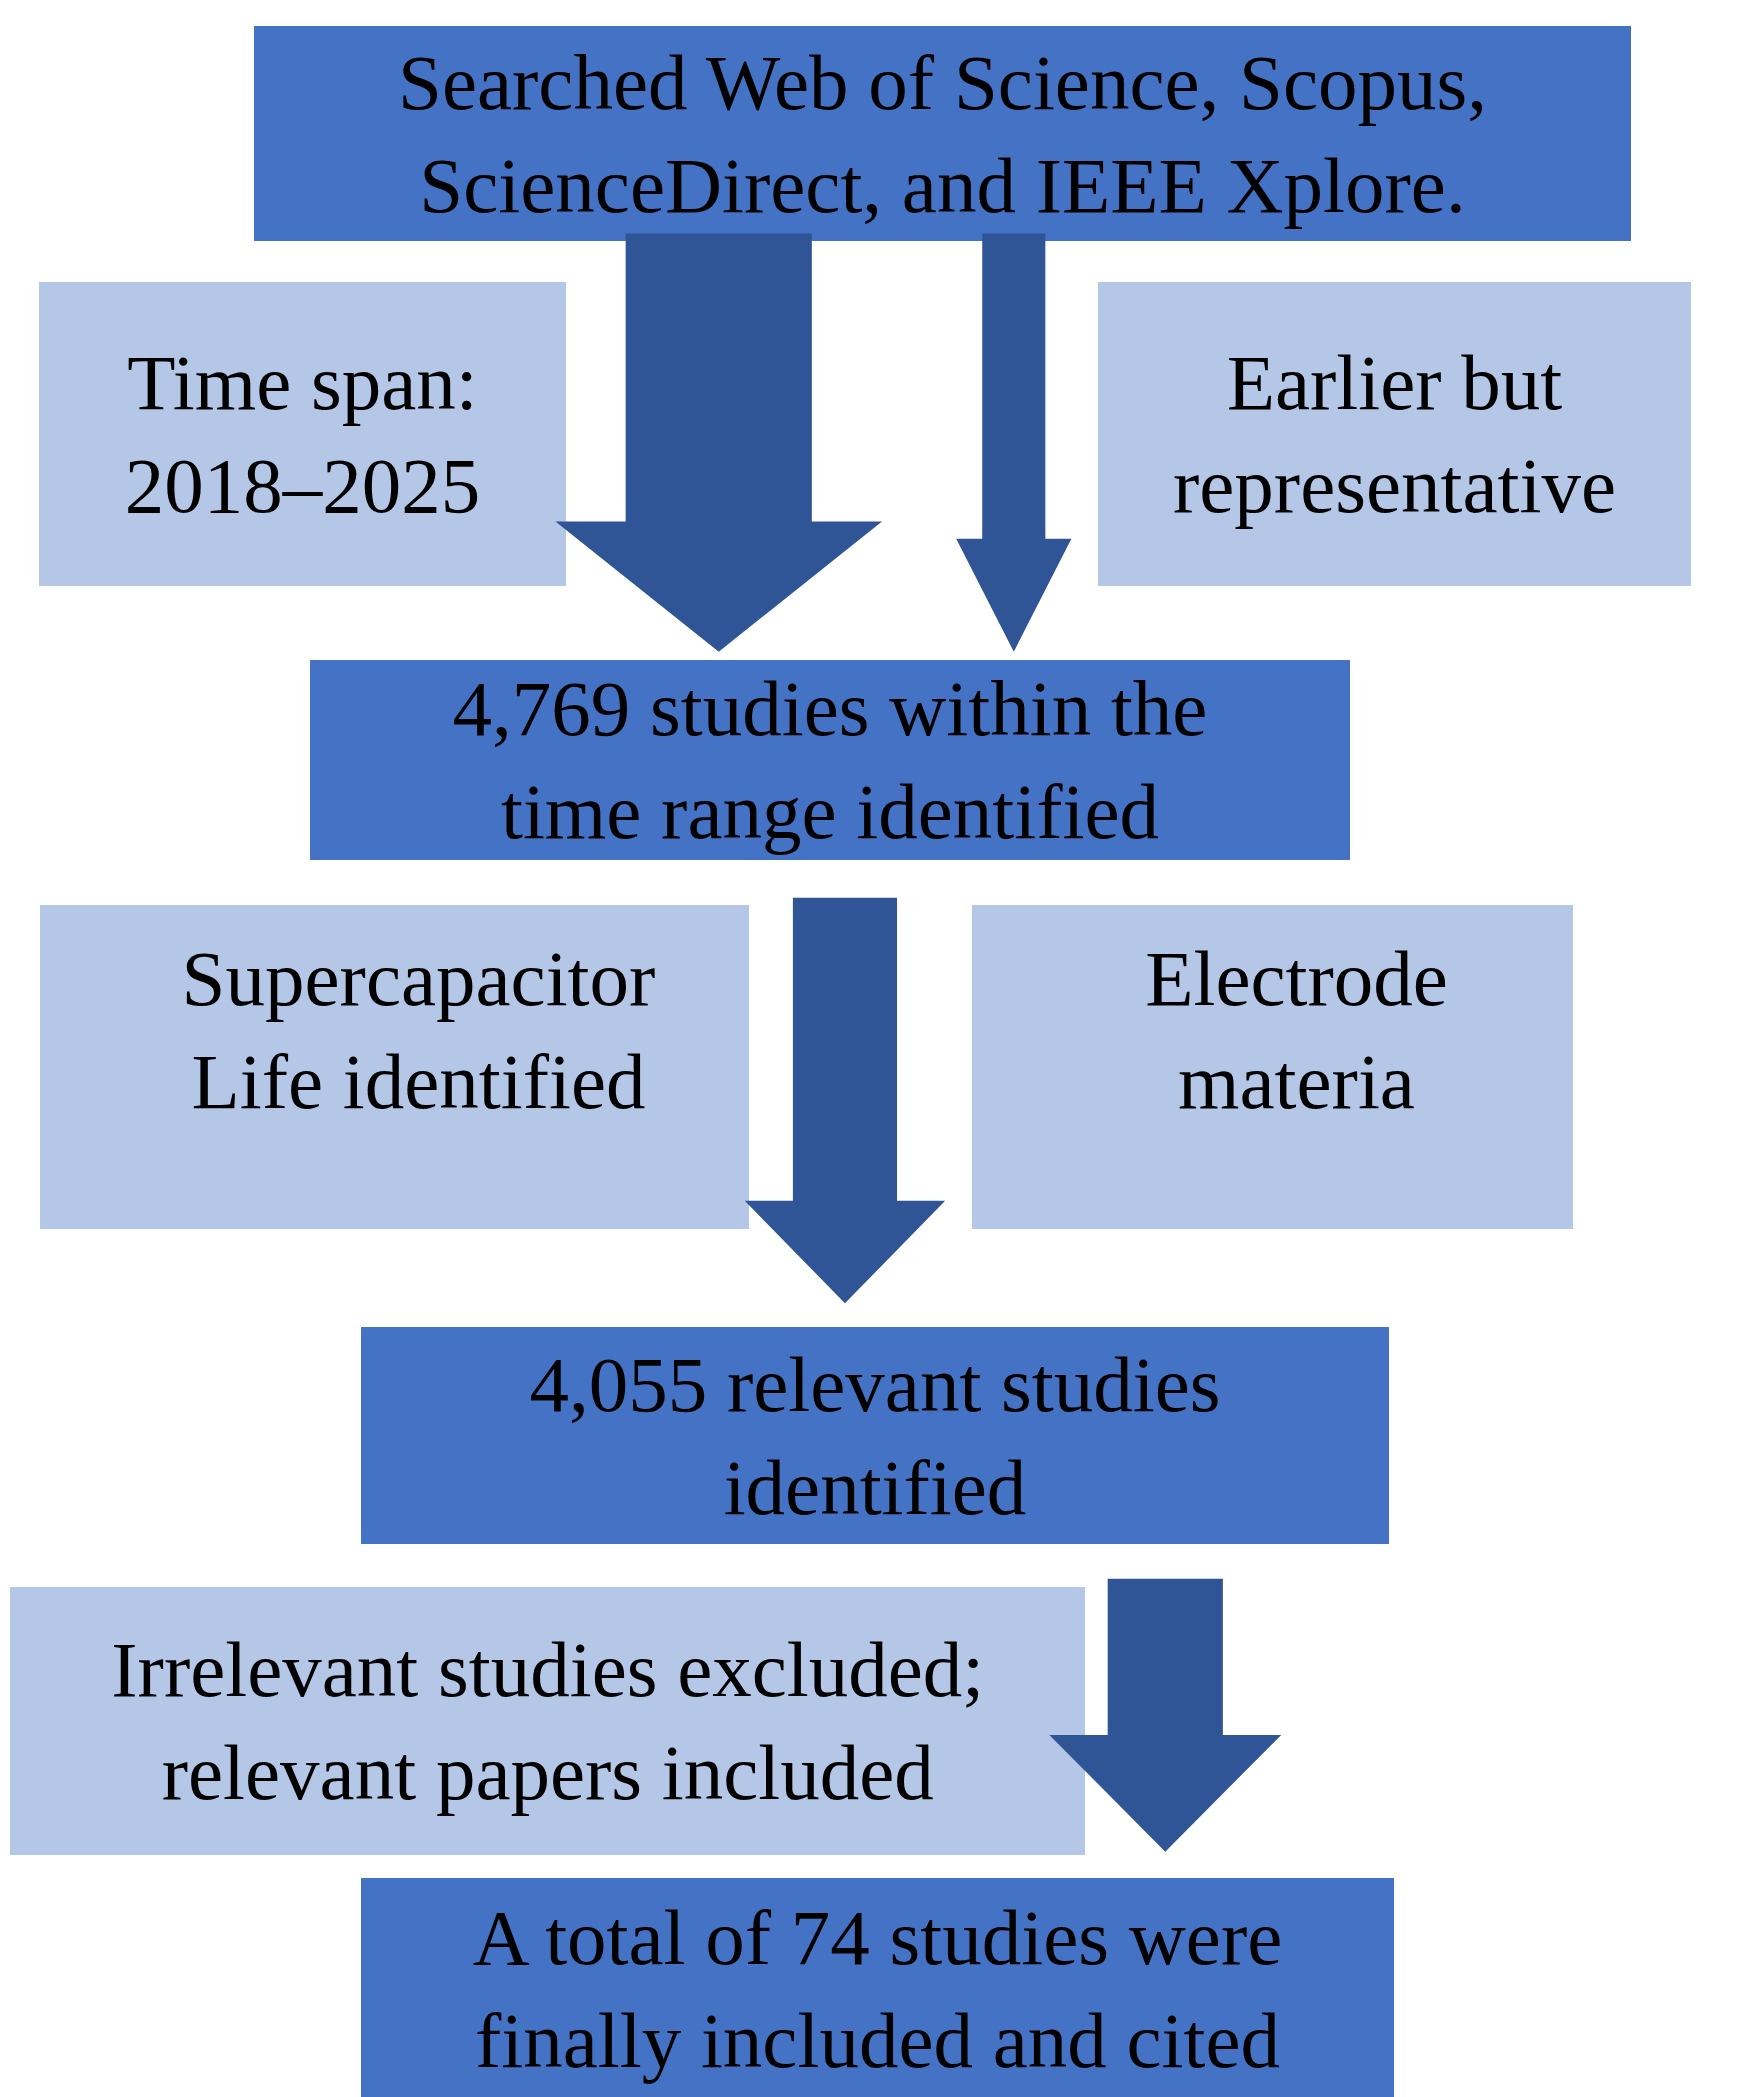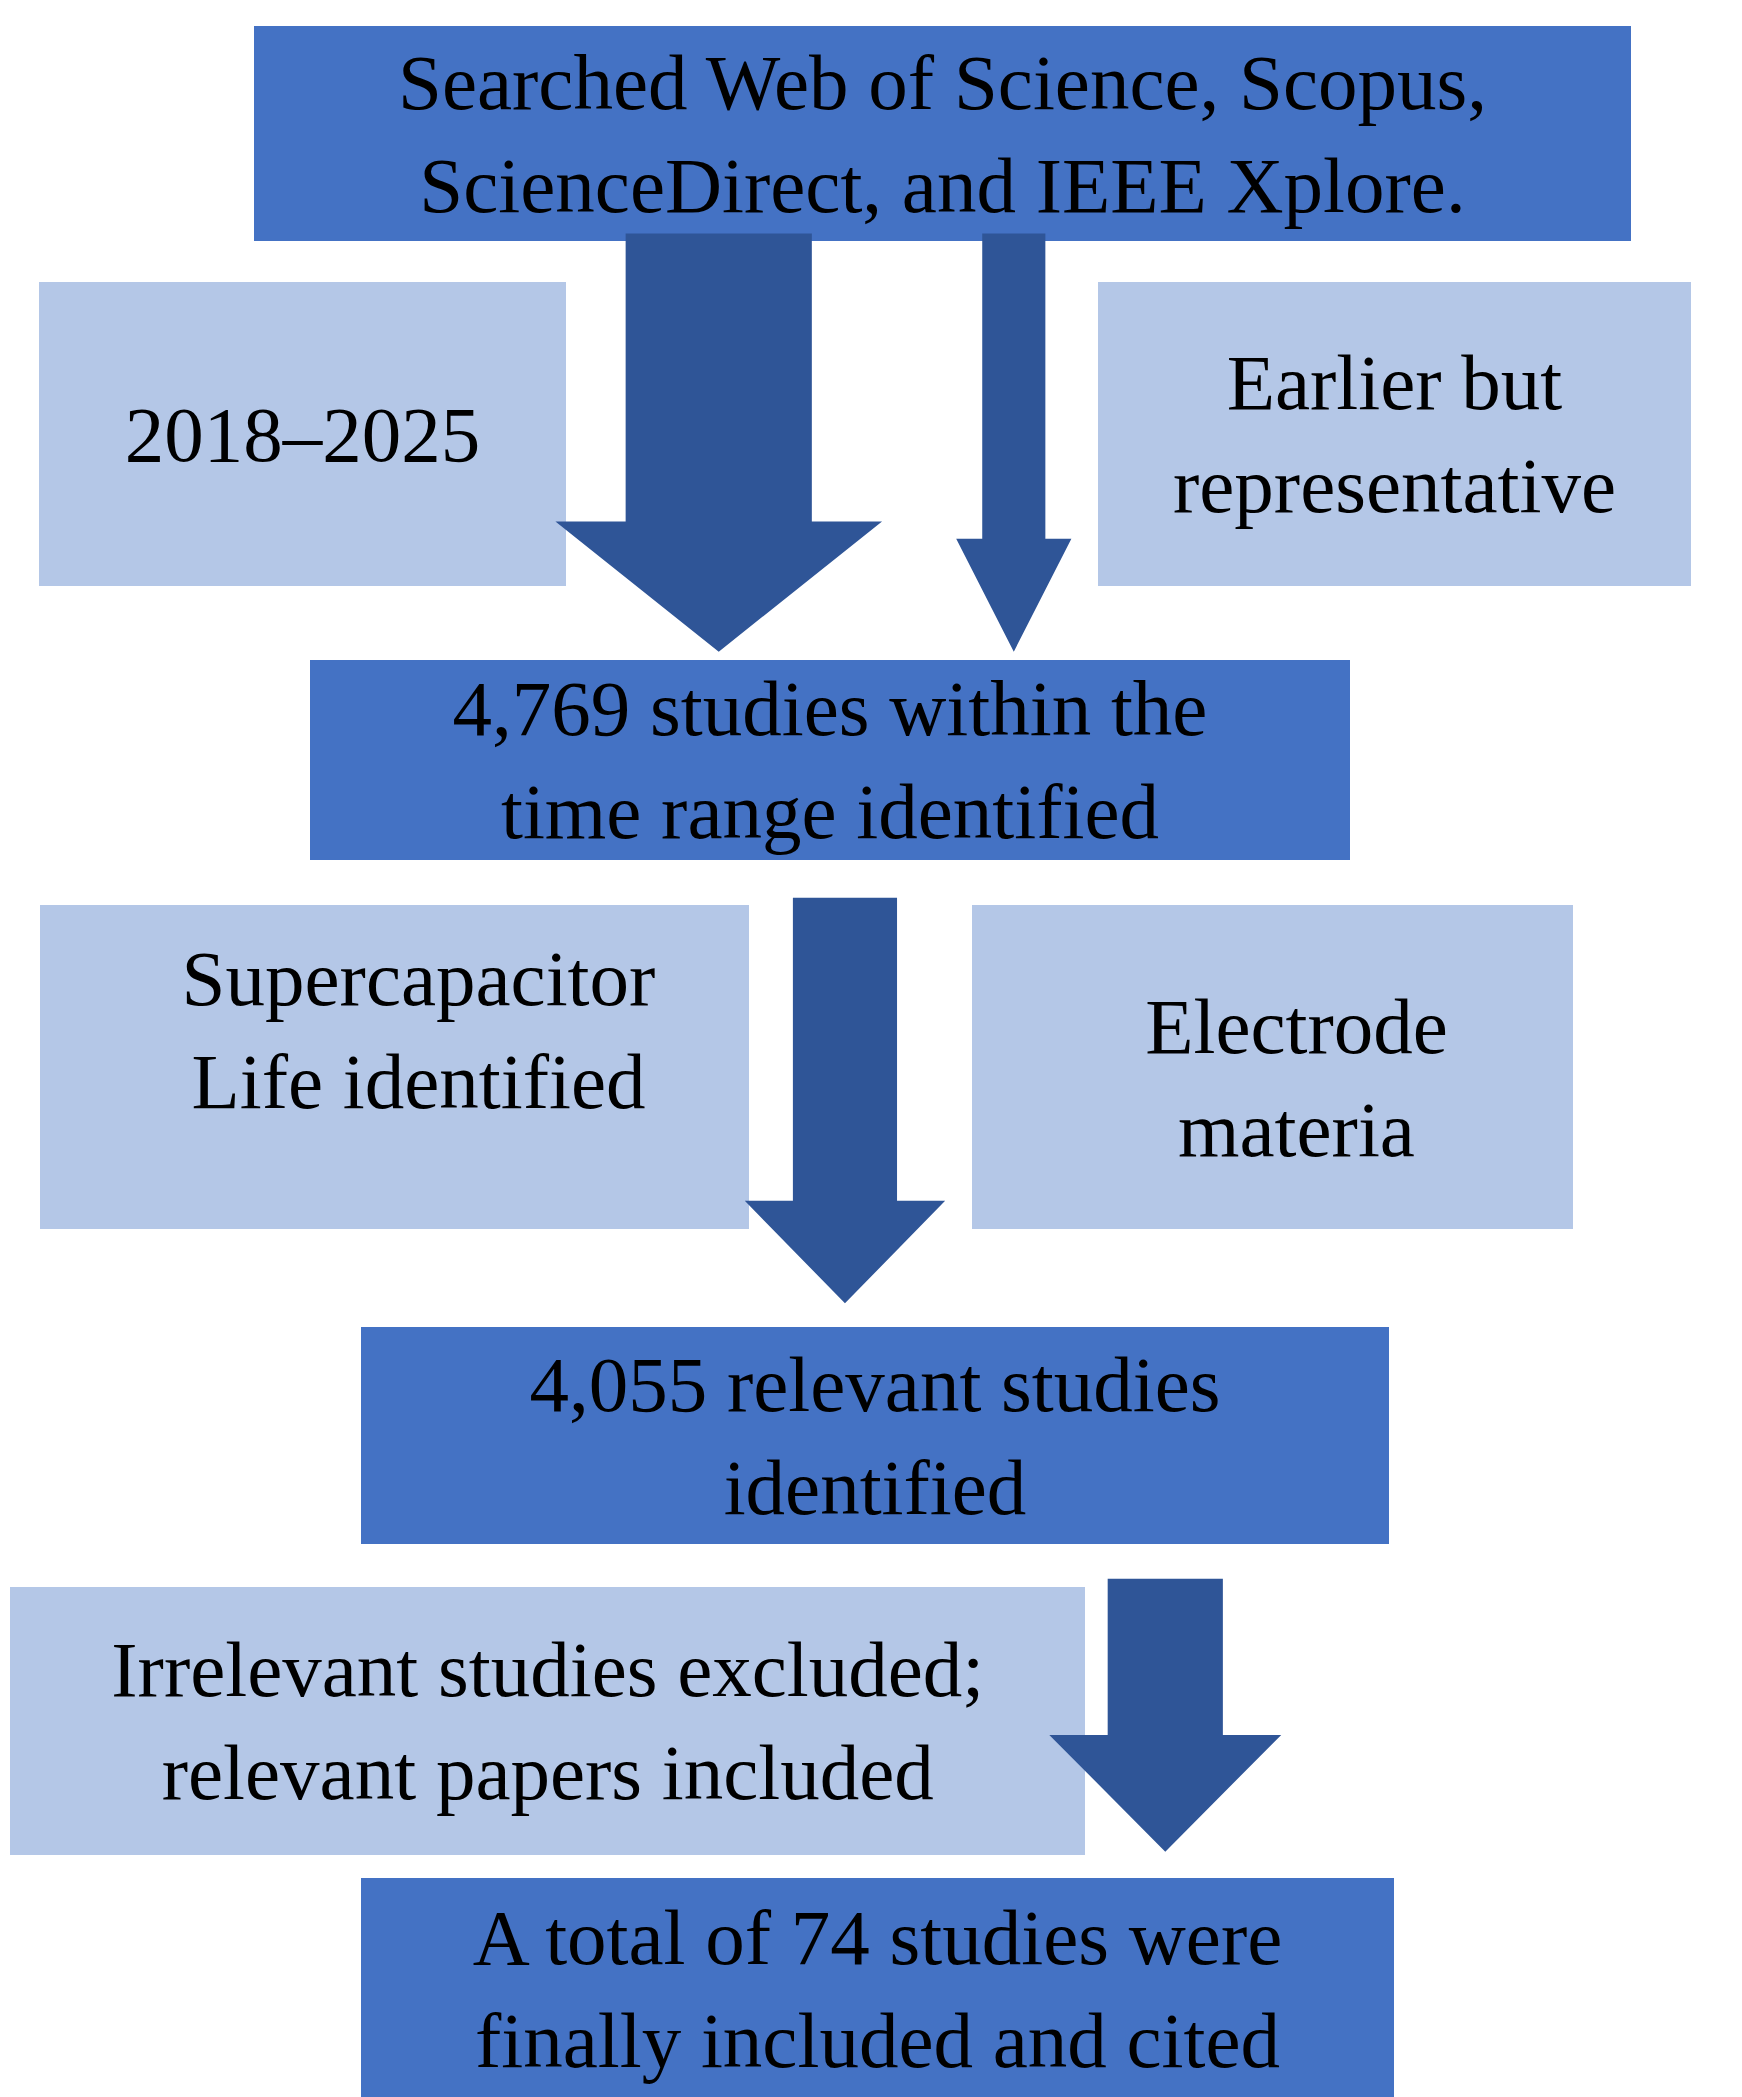--- a/index.html
+++ b/index.html
@@ -40,39 +40,40 @@
 <body>
 
 <div id="canvas">
 
   <div class="box dark-box" style="left:254px; top:19px; width:1377px; height:215px;">
     <span class="line">Searched Web of Science, Scopus,</span>
     <span class="line">ScienceDirect, and IEEE Xplore.</span>
   </div>
 
   <div class="box light-box" style="left:39px; top:275px; width:527px; height:304px;">
+    <span class="line">Time span:</span>
     <span class="line">2018–2025</span>
   </div>
 
   <div class="box light-box" style="left:1098px; top:275px; width:593px; height:304px;">
     <span class="line">Earlier but</span>
     <span class="line">representative</span>
   </div>
 
   <div class="box dark-box" style="left:310px; top:653px; width:1040px; height:200px;">
     <span class="line">4,769 studies within the</span>
     <span class="line">time range identified</span>
   </div>
 
   <div class="box light-box top-aligned" style="left:40px; top:898px; width:709px; height:324px;">
     <span class="line">Supercapacitor</span>
     <span class="line">Life identified</span>
   </div>
 
-  <div class="box light-box top-aligned" style="left:972px; top:898px; width:601px; height:324px;justify-content:center;">
+  <div class="box light-box top-aligned" style="left:972px; top:898px; width:601px; height:324px;">
     <span class="line">Electrode</span>
     <span class="line">materia</span>
   </div>
 
   <div class="box dark-box" style="left:361px; top:1320px; width:1028px; height:217px;">
     <span class="line">4,055 relevant studies</span>
     <span class="line">identified</span>
   </div>
 
   <div class="box light-box" style="left:10.3px; top:1580px; width:1075px; height:268px;">

